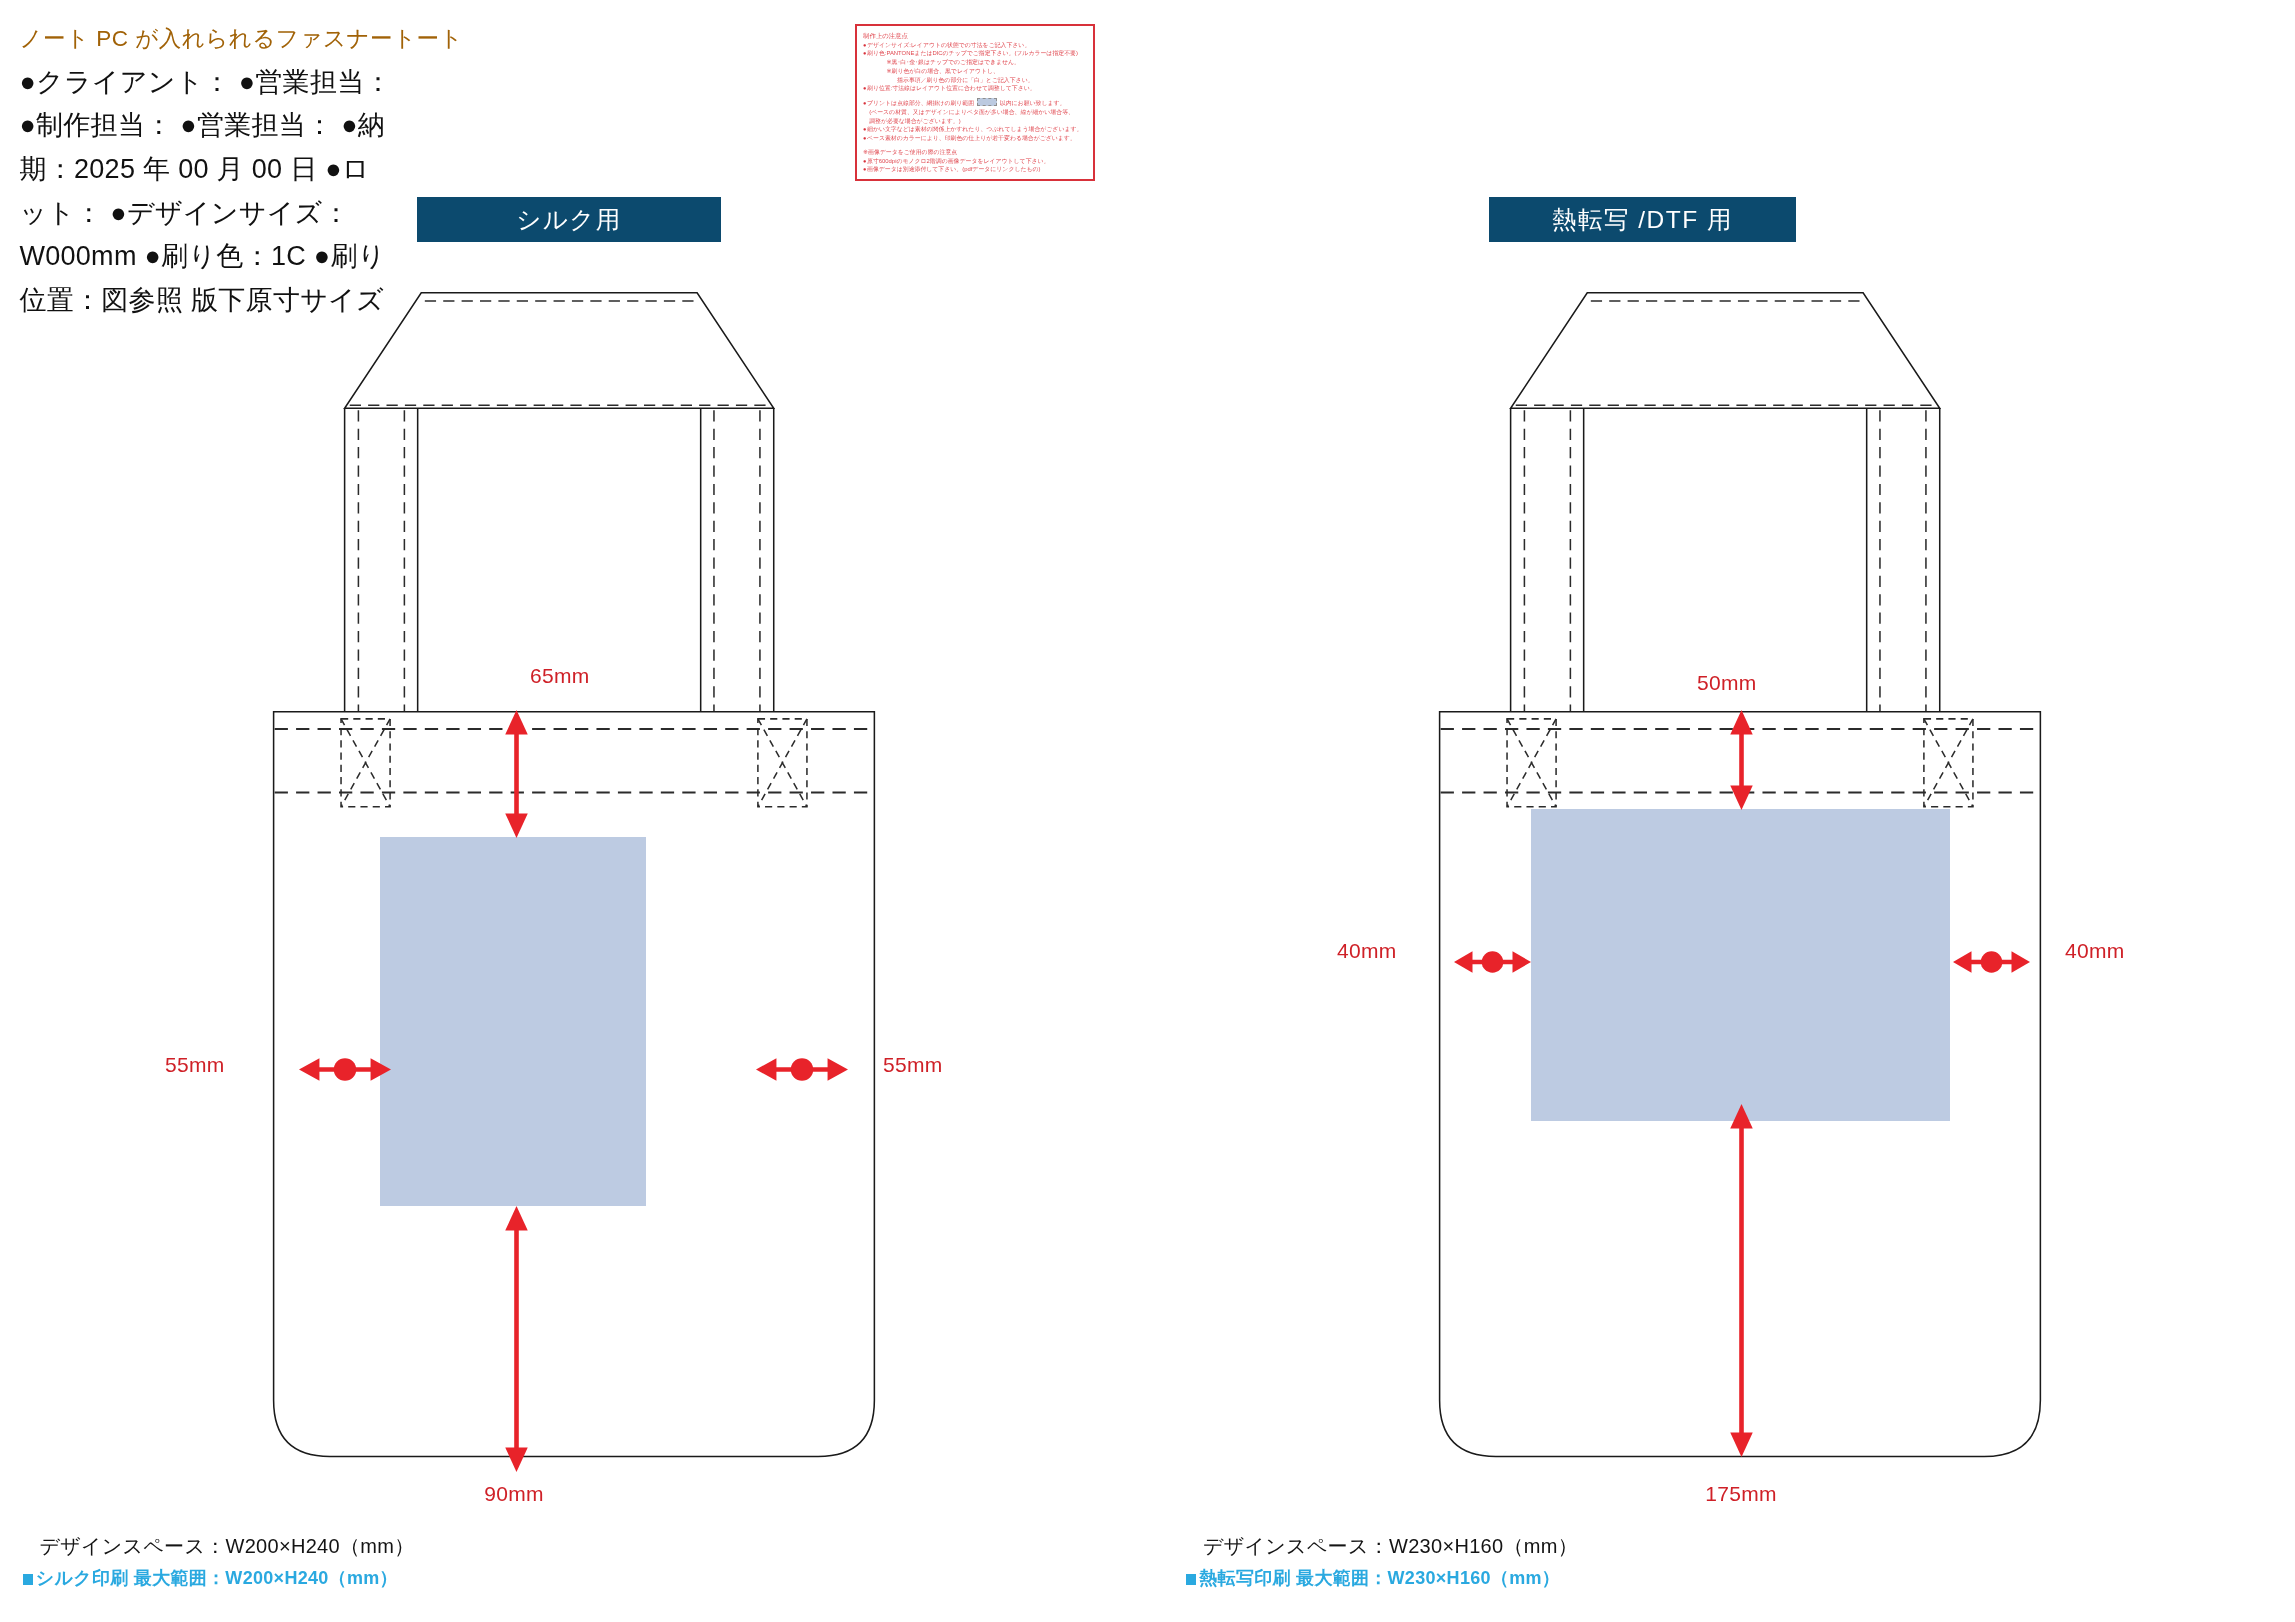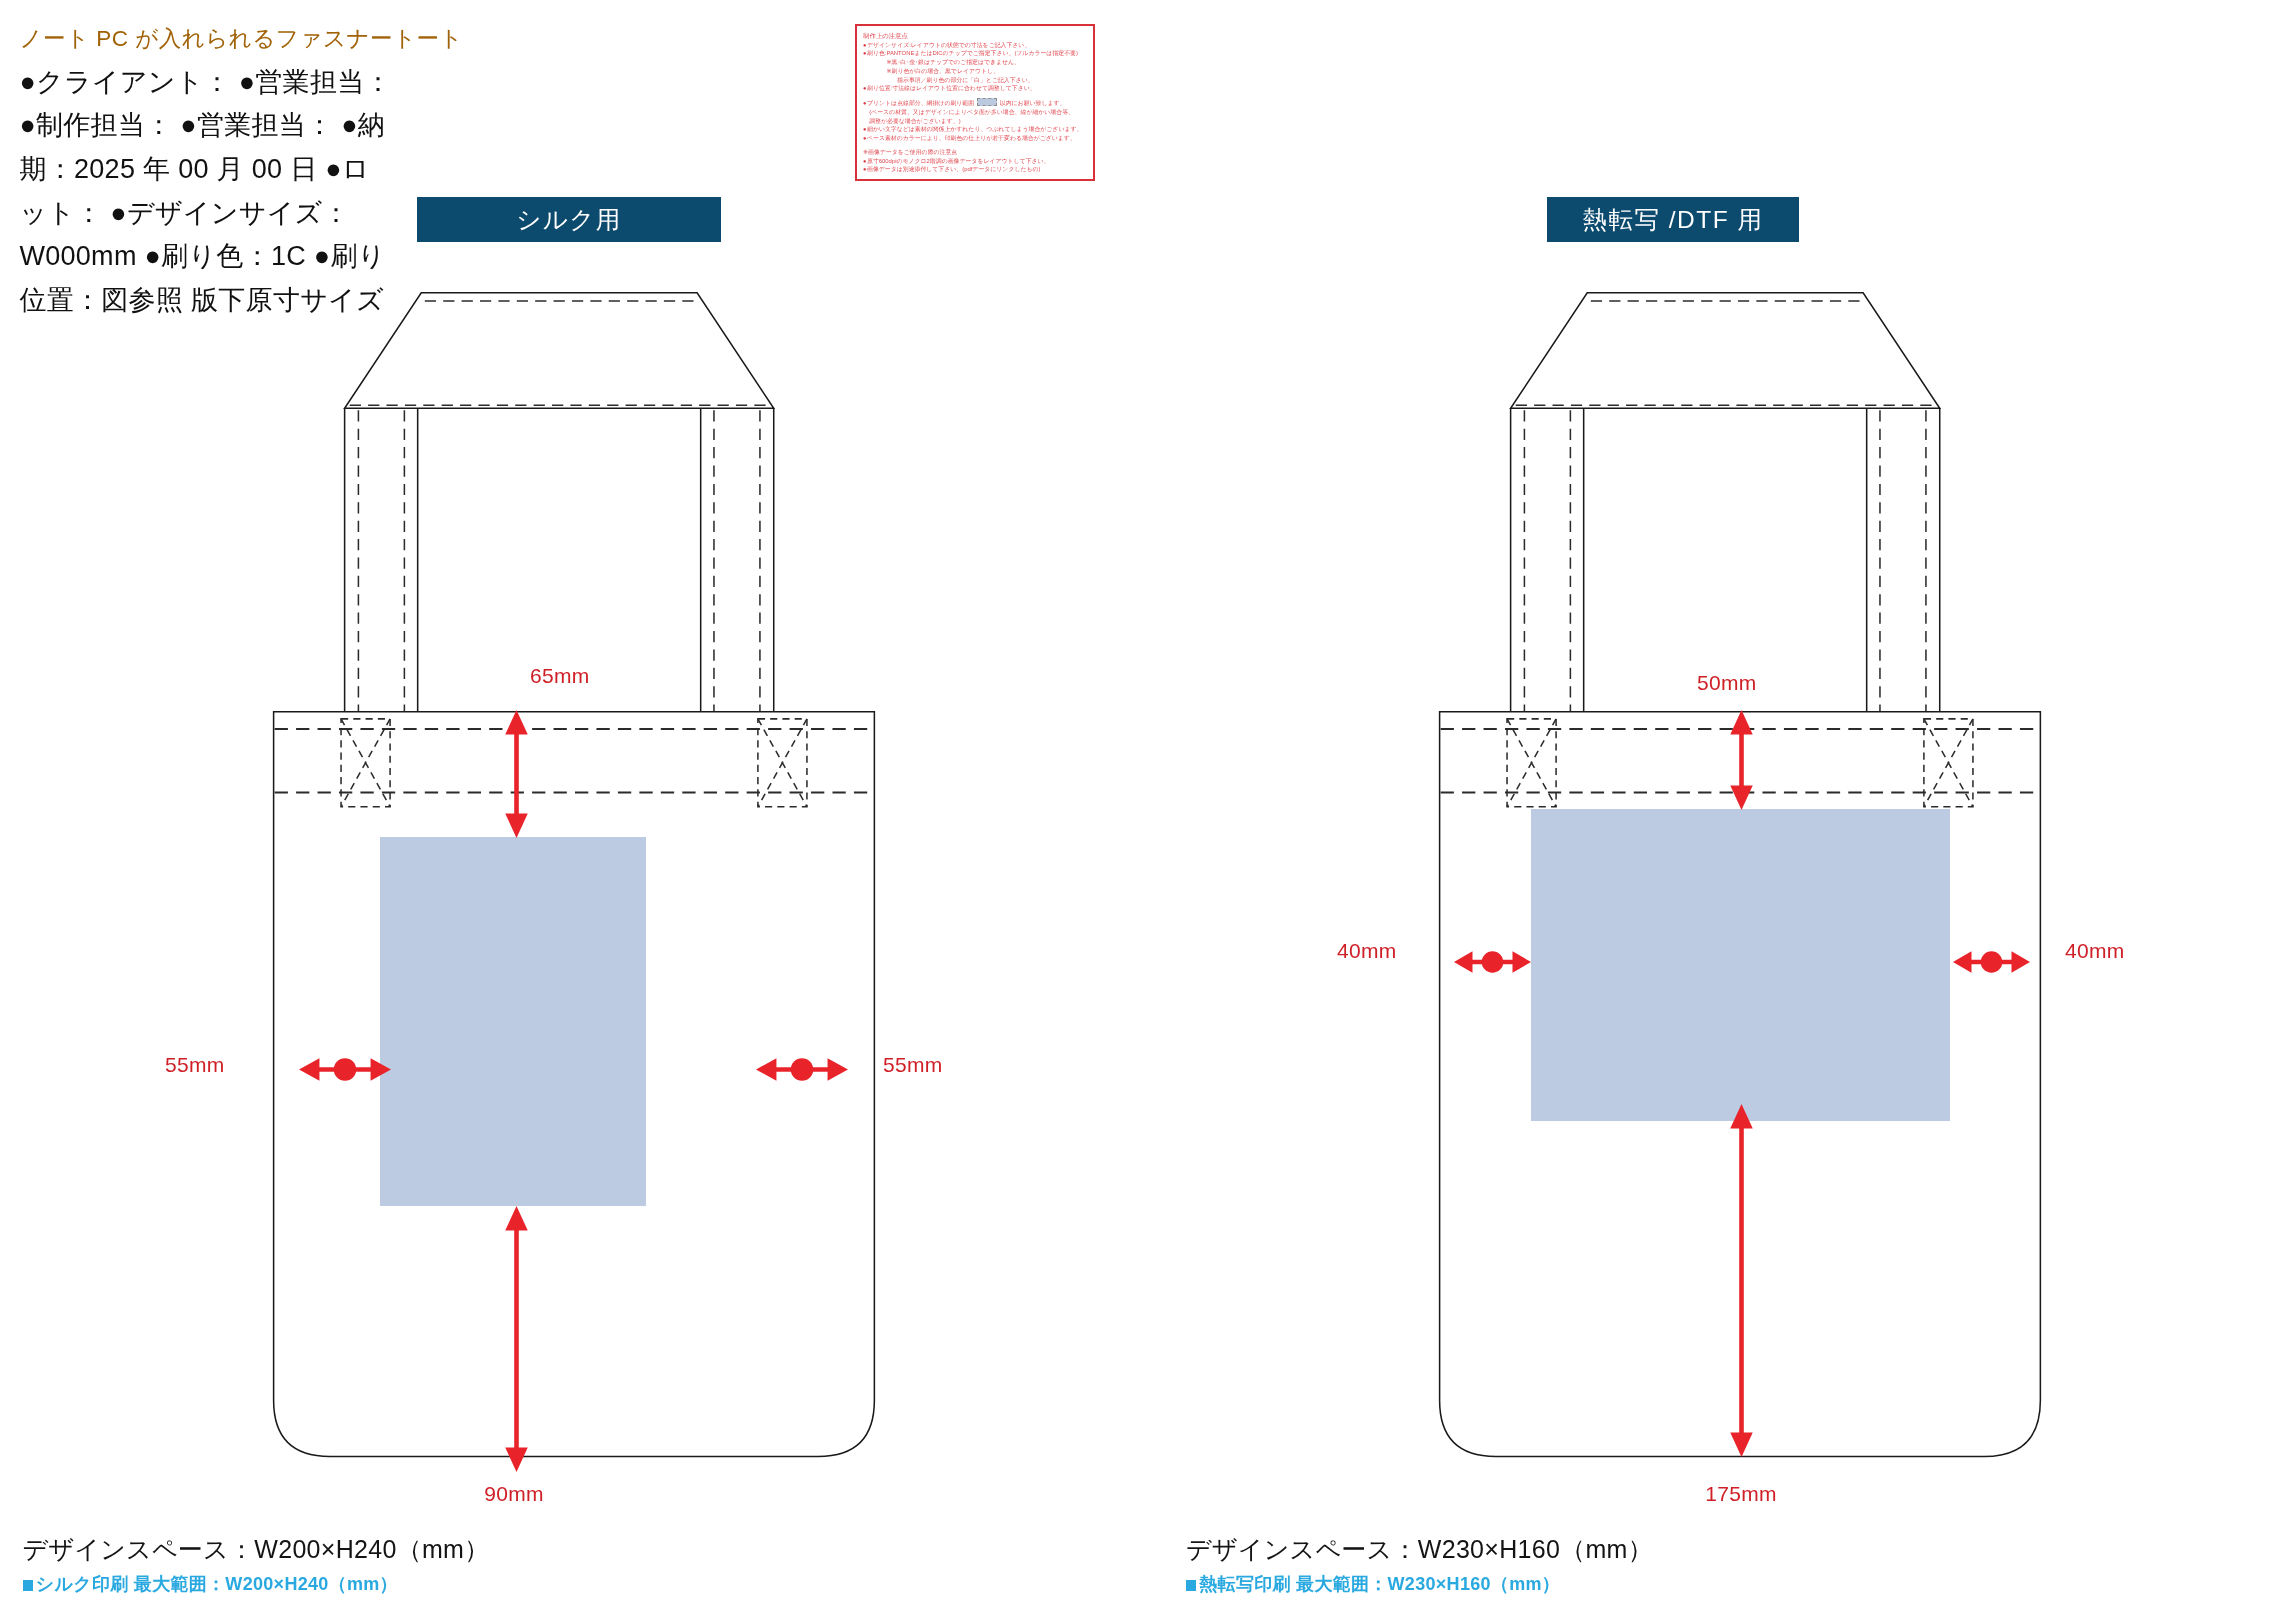--- a/index.html
+++ b/index.html
@@ -36,41 +36,41 @@
     border:0.5px dashed #8e8e8e;vertical-align:-0.5px;margin:0 1px;
   }
 
   
   .panel-head{
     height:45px;background:#0c4a6e;color:#fff;
     display:flex;align-items:center;justify-content:center;
     font-size:24.5px;letter-spacing:1.5px;
   }
   #head-left{left:417px;top:197px;width:304px;}
-  #head-right{left:1547px;top:197px;width:252px;}
+  #head-right{left:1489px;top:197px;width:307px;}
 
   
   .bag{position:absolute;}
   .bag svg{display:block;}
 
   
   .print-area{background:#bdcbe2;}
   #print-left{left:381px;top:837px;width:0;height:0;}
   #print-right{left:1532px;top:809px;width:0;height:0;}
 
   
   .dim-label{
     position:absolute;color:#cf2027;font-size:21px;white-space:nowrap;
     letter-spacing:0.3px;
   }
   .dim-svg{position:absolute;overflow:visible;}
 
   
   .caption-wrap{position:absolute;}
-  .cap1{font-size:25px;color:#141414;letter-spacing:0.3px;white-space:nowrap;}
+  .cap1{font-size:20px;color:#141414;letter-spacing:0.3px;white-space:nowrap;margin-left:17px;}
   .cap2{font-size:18px;color:#2aa9e0;letter-spacing:0.3px;white-space:nowrap;margin-top:6.1px;font-weight:bold;}
   .cap2 .sq{display:inline-block;width:10.2px;height:10.2px;background:#2aa9e0;margin-right:3.1px;vertical-align:-0.5px;}
   #cap-left{left:22.5px;top:1533px;}
   #cap-right{left:1186px;top:1533px;}
 </style>
 </head>
 <body>
 
 <div class="abs" id="spec-block">
   <div id="spec-title">ノート PC が入れられるファスナートート</div>

